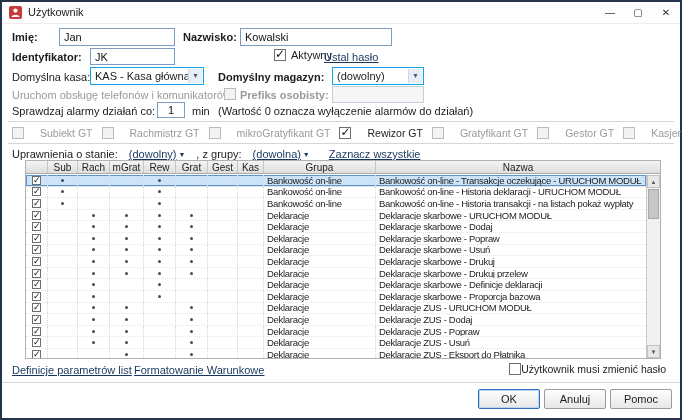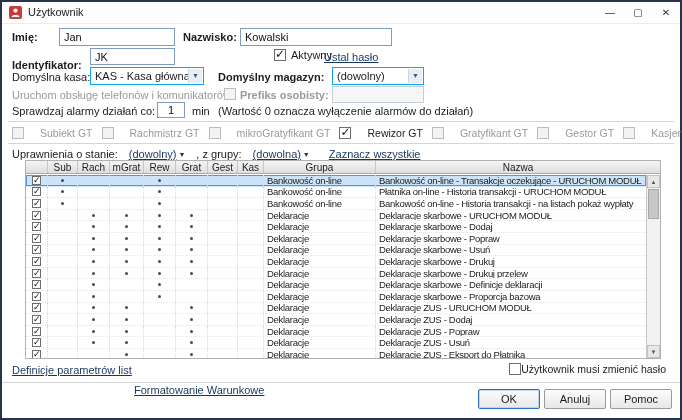--- a/index.html
+++ b/index.html
@@ -84,21 +84,21 @@
     <span class="wctl wmin">—</span>
     <span class="wctl wmax">▢</span>
     <span class="wctl wcls">✕</span>
   </div>
 
   <span class="lbl b" style="left:10px;top:29px;">Imię:</span>
   <input class="inp" style="left: 57px; top: 26px; width: 116px; height: 18px;" value="Jan">
   <span class="lbl b" style="left:181px;top:29px;">Nazwisko:</span>
   <input class="inp" style="left: 238px; top: 26px; width: 152px; height: 18px;" value="Kowalski">
 
-  <span class="lbl b" style="left:10px;top:57px;">Identyfikator:</span>
+  <span class="lbl b" style="left:10px;top:49px;">Identyfikator:</span>
   <input class="inp" style="left: 88px; top: 46px; width: 85px; height: 17px;" value="JK">
   <span class="cbgrp" style="left:240px;top:47px;padding-left:32px;">
     <span class="cb checked"></span>
     <span>Aktywny</span>
   </span>
   <span class="lbl link" style="left:322px;top:49px;">Ustal hasło</span>
 
   <span class="lbl" style="left:10px;top:69px;">Domyślna kasa:</span>
   <div class="dd" style="left:88px;top:65px;width:114px;">
     <span>KAS - Kasa główna</span>
@@ -206,21 +206,21 @@
           </div>
           <div class="gc c2"></div>
           <div class="gc c3"></div>
           <div class="gc c4">
             <span class="dot"></span>
           </div>
           <div class="gc c5"></div>
           <div class="gc c6"></div>
           <div class="gc c7"></div>
           <div class="gc c8 tx">Bankowość on-line</div>
-          <div class="gc c9 tx">Płatnika on-line - Historia transakcji - URUCHOM MODUŁ</div>
+          <div class="gc c9 tx">Bankowość on-line - Historia deklaracji - URUCHOM MODUŁ</div>
         </div>
         <div class="grow">
           <div class="gc c0">
             <span class="cb sm checked"></span>
           </div>
           <div class="gc c1">
             <span class="dot"></span>
           </div>
           <div class="gc c2"></div>
           <div class="gc c3"></div>
@@ -501,21 +501,21 @@
         </div>
       </div>
     <div class="vscroll">
       <div class="sbtn sup">▲</div>
       <div class="sthumb"></div>
       <div class="sbtn sdn">▼</div>
     </div>
   </div>
 
   <span class="lbl link" style="left:10px;top:362px;">Definicje parametrów list</span>
-  <span class="lbl link" style="left:132px;top:362px;margin-top:20px;">Formatowanie Warunkowe</span>
+  <span class="lbl link" style="left:132px;top:362px;">Formatowanie Warunkowe</span>
   <span class="mustpwd">
     <span class="cb"></span>
     <span>Użytkownik musi zmienić hasło</span>
   </span>
 
   <div class="sep" style="top:380px;left:0;right:0;"></div>
 
   <button class="btn default" style="left:476px;">OK</button>
   <button class="btn" style="left:542px;">Anuluj</button>
   <button class="btn" style="left:608px;">Pomoc</button>

